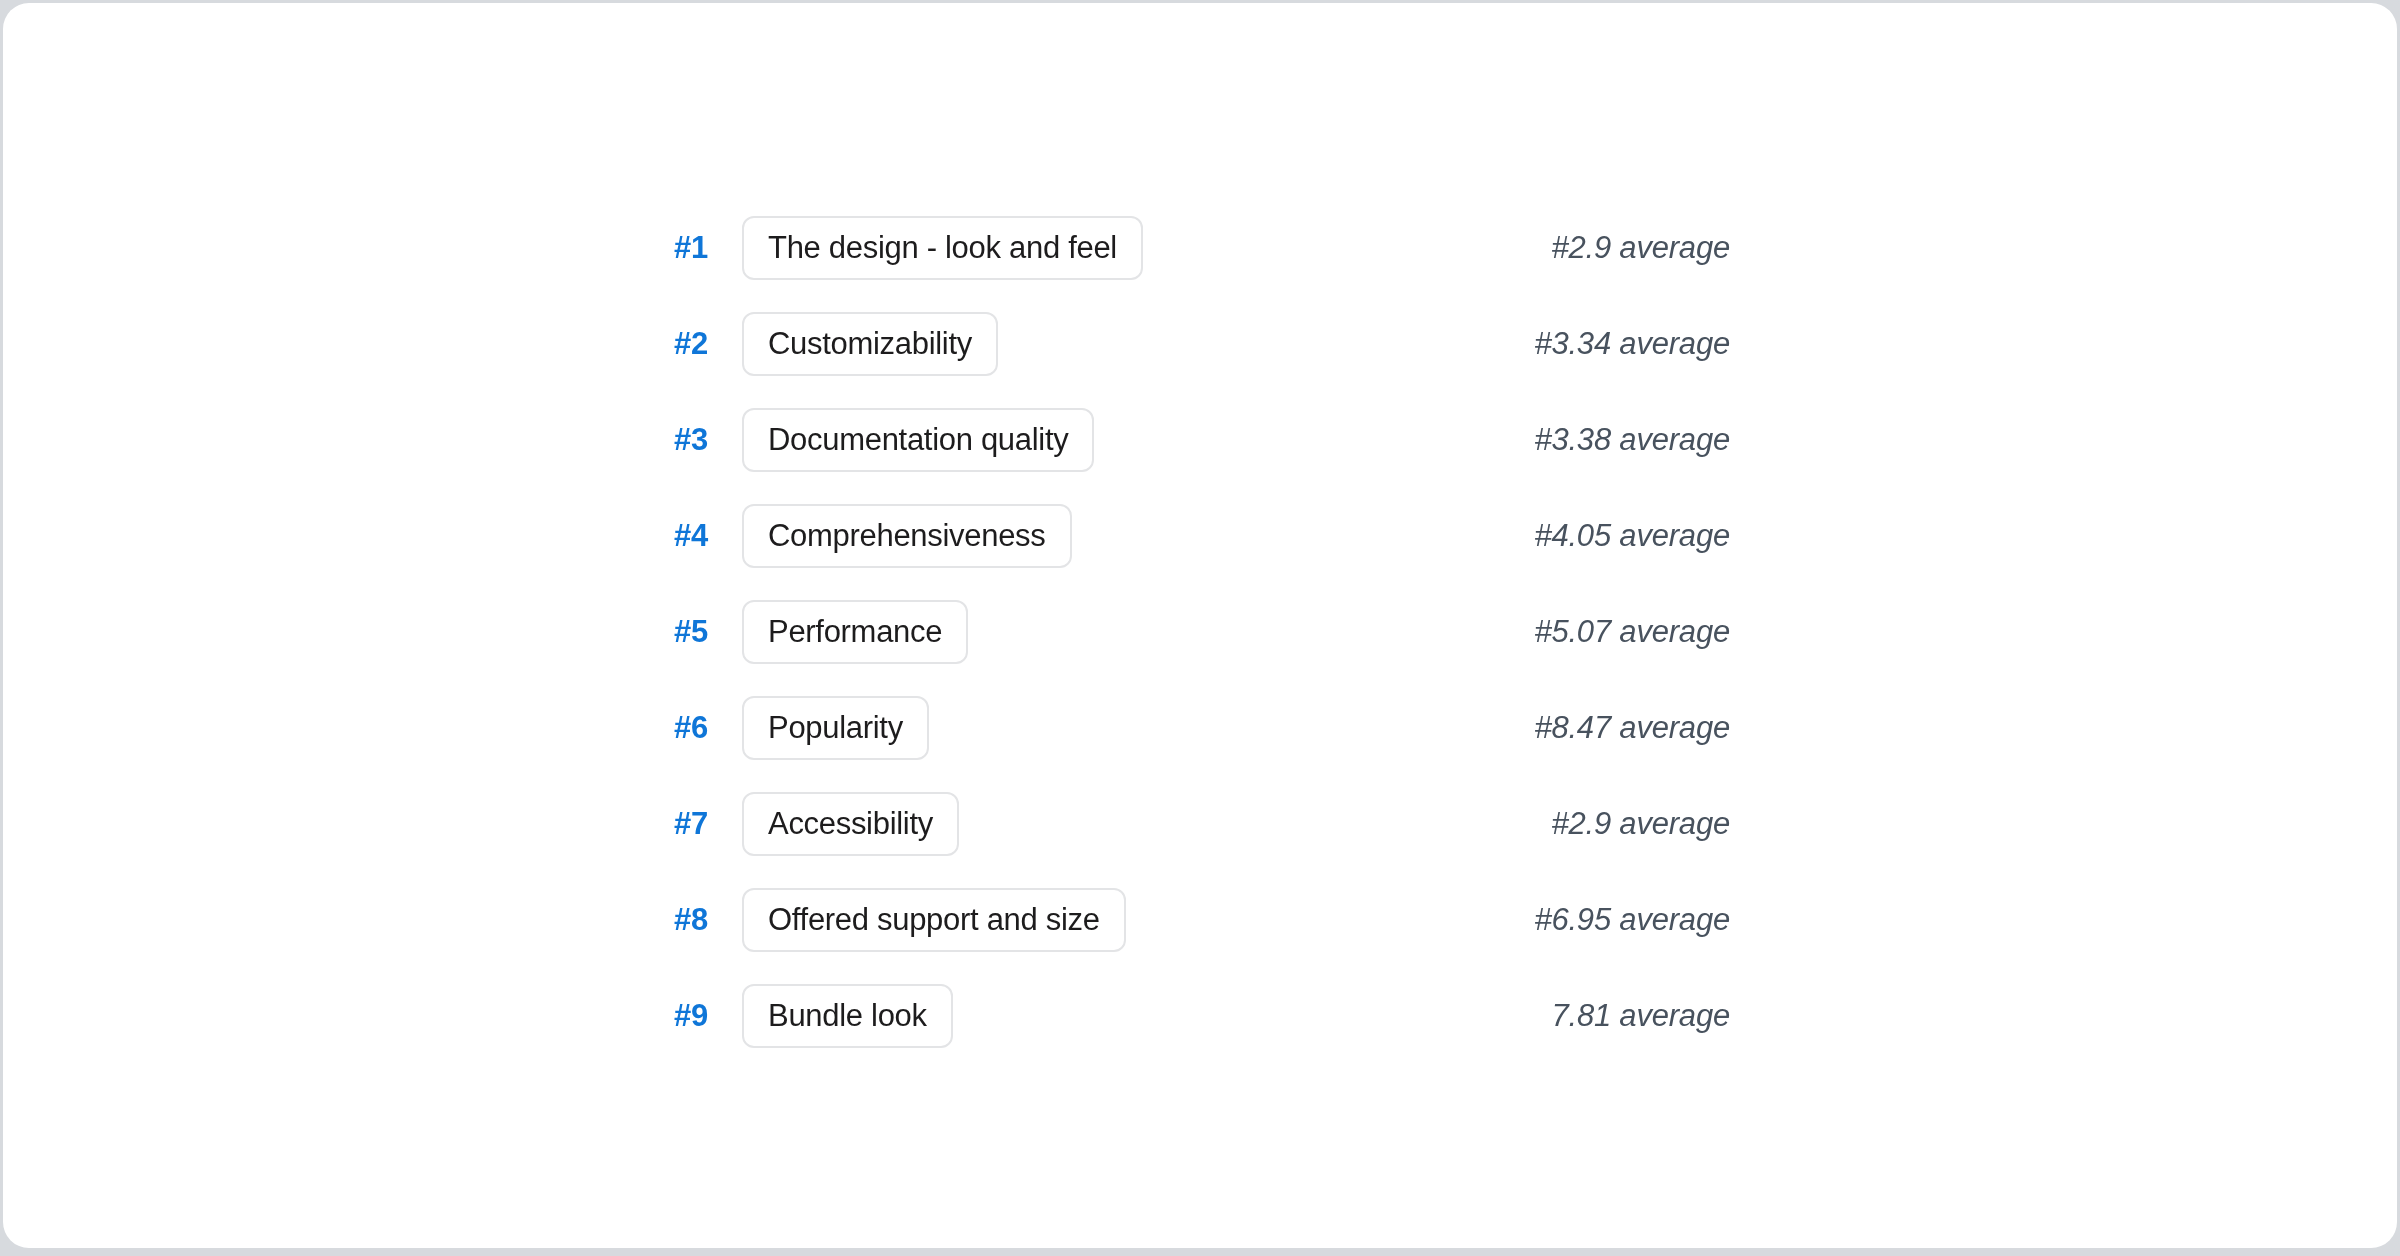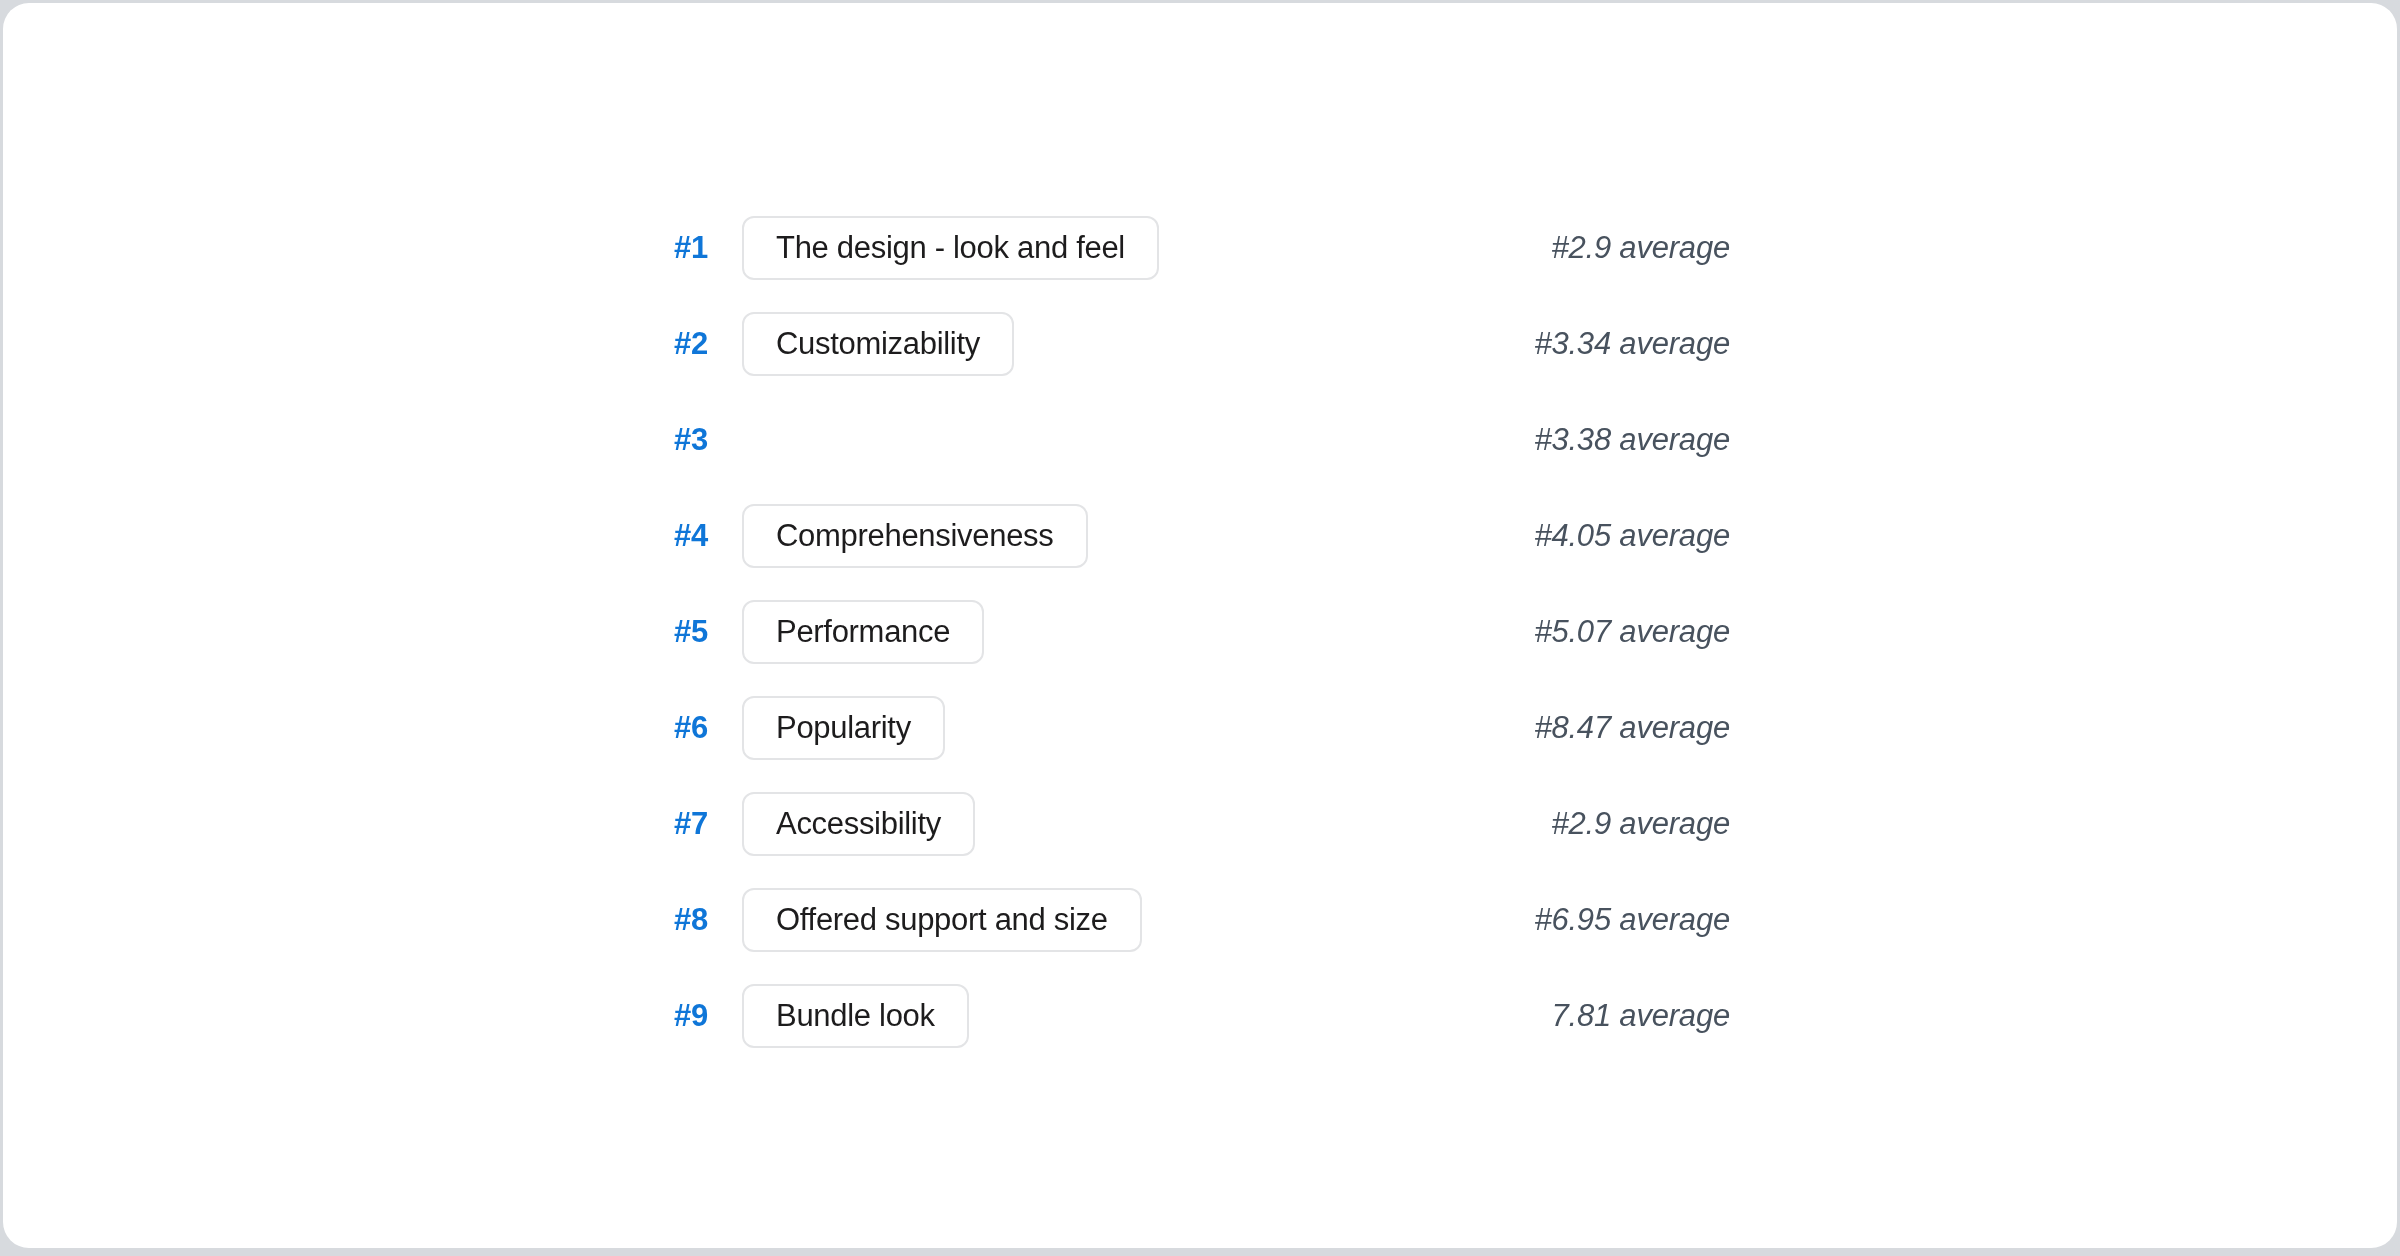--- a/index.html
+++ b/index.html
@@ -38,21 +38,21 @@
     font-weight: 700;
     letter-spacing: -0.3px;
     color: var(--rank-blue, #0f76d8);
     white-space: nowrap;
   }
   .option-pill {
     margin-left: 34px;
     background: var(--card-bg, #ffffff);
     border: 2px solid var(--pill-border, #e3e4e6);
     border-radius: 12px;
-    padding: 12px 32px;
+    padding: 12px 24px;
     font-size: 31px;
     line-height: 1.15;
     letter-spacing: -0.3px;
     color: var(--label-text, #1d1c1d);
     white-space: nowrap;
   }
   .average-label {
     margin-left: auto;
     font-size: 31px;
     letter-spacing: -0.2px;
@@ -73,20 +73,21 @@
   </div>
 
   <div class="ranking-row">
     <span class="rank-label">#2</span>
     <span class="option-pill">Customizability</span>
     <span class="average-label">#3.34 average</span>
   </div>
 
   <div class="ranking-row">
     <span class="rank-label">#3</span>
+    <span class="option-pill">Documentation quality</span>
     <span class="average-label">#3.38 average</span>
   </div>
 
   <div class="ranking-row">
     <span class="rank-label">#4</span>
     <span class="option-pill">Comprehensiveness</span>
     <span class="average-label">#4.05 average</span>
   </div>
 
   <div class="ranking-row">

